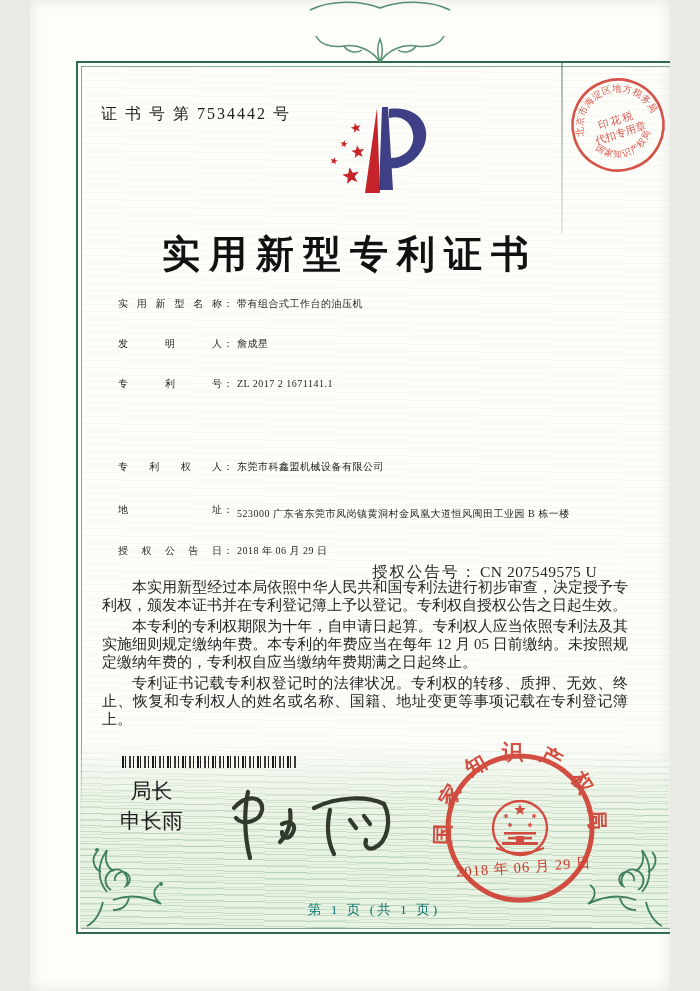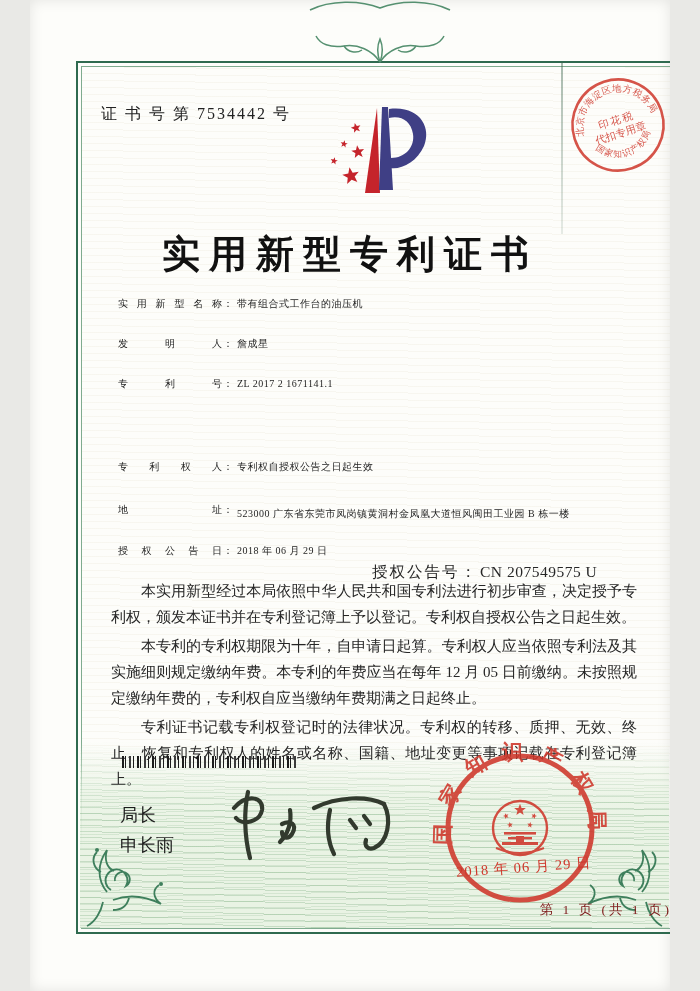--- a/index.html
+++ b/index.html
@@ -27,30 +27,30 @@
          background:linear-gradient(180deg,rgba(62,102,78,.45),rgba(62,102,78,.12));}
   
   .frow{position:absolute;left:88px;font-size:10px;color:#1e1e1e;white-space:nowrap;}
   .flabel{display:inline-block;width:104px;text-align:justify;text-align-last:justify;}
   .fcolon{display:inline-block;margin:0 4px 0 1px;}
   .fvalue{letter-spacing:.5px;}
   .fvalue.wrap{display:inline-block;width:400px;white-space:normal;vertical-align:top;line-height:21.5px;}
   .frow2{position:absolute;left:342px;font-size:15.5px;white-space:nowrap;margin-top:18px;}
   .frow2 .flabel2{letter-spacing:2px;}
   
-  .paras{position:absolute;left:81px;top:578px;width:526px;font-size:15px;line-height:26px;
+  .paras{position:absolute;left:72px;top:578px;width:526px;font-size:15px;line-height:18px;
          text-align:justify;color:#262626;}
   .paras p{margin:0 0 3px 0;text-indent:2em;}
   
   .barcode{position:absolute;left:92px;top:756px;width:174px;height:12px;
          background:repeating-linear-gradient(90deg,#1c1c1c 0 2px,rgba(0,0,0,0) 2px 3px,#1c1c1c 3px 4px,
            rgba(0,0,0,0) 4px 7px,#3c3c3c 7px 9px,rgba(0,0,0,0) 9px 11px,#1c1c1c 11px 12px,rgba(0,0,0,0) 12px 15px);}
-  .signatory{position:absolute;left:90px;top:800px;font-size:18px;color:#1c1c1c;line-height:30px;}
-  .footer{position:absolute;left:46px;top:901px;width:596px;text-align:right;
-         font-size:13.5px;letter-spacing:3px;color:#7f1d1d;}
+  .signatory{position:absolute;left:90px;top:776px;font-size:21px;color:#1c1c1c;line-height:30px;text-align:center;}
+  .footer{position:absolute;left:46px;top:901px;width:596px;text-align:center;
+         font-size:13.5px;letter-spacing:3px;color:#0f766e;}
   svg{position:absolute;overflow:visible;}
   .seal-red{color:#cf372b;}
 </style>
 </head>
 <body>
 
 <div class="page">
 
   <div class="frame">
     <div class="frame-inner"></div>
@@ -114,21 +114,21 @@
   <div class="frow" style="top:297px">
     <span class="flabel">实用新型名称</span><span class="fcolon">：</span><span class="fvalue">带有组合式工作台的油压机</span>
   </div>
   <div class="frow" style="top:337px">
     <span class="flabel">发明人</span><span class="fcolon">：</span><span class="fvalue">詹成星</span>
   </div>
   <div class="frow" style="top:377px">
     <span class="flabel">专利号</span><span class="fcolon">：</span><span class="fvalue">ZL 2017 2 1671141.1</span>
   </div>
   <div class="frow" style="top:460px">
-    <span class="flabel">专利权人</span><span class="fcolon">：</span><span class="fvalue">专利权自授权公告之日起生效</span>
+    <span class="flabel">专利权人</span><span class="fcolon">：</span><span class="fvalue">东莞市科鑫盟机械设备有限公司</span>
   </div>
   <div class="frow" style="top:503px">
     <span class="flabel">地址</span><span class="fcolon">：</span><span class="fvalue wrap">523000 广东省东莞市凤岗镇黄洞村金凤凰大道恒风闽田工业园 B 栋一楼</span>
   </div>
   <div class="frow" style="top:544px">
     <span class="flabel">授权公告日</span><span class="fcolon">：</span><span class="fvalue">2018 年 06 月 29 日</span>
   </div>
   <div class="frow2" style="top:544px">
     <span class="flabel2">授权公告号</span><span class="fcolon">：</span><span class="fvalue">CN 207549575 U</span>
   </div>

